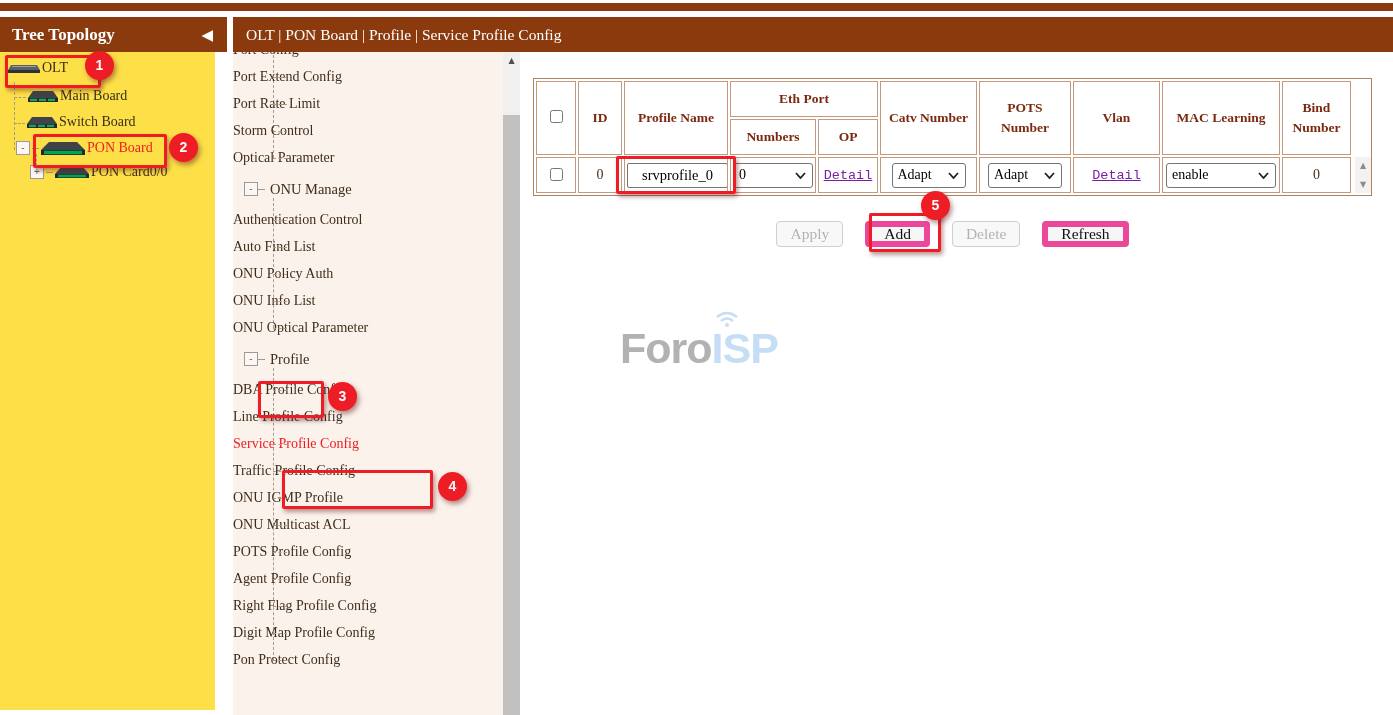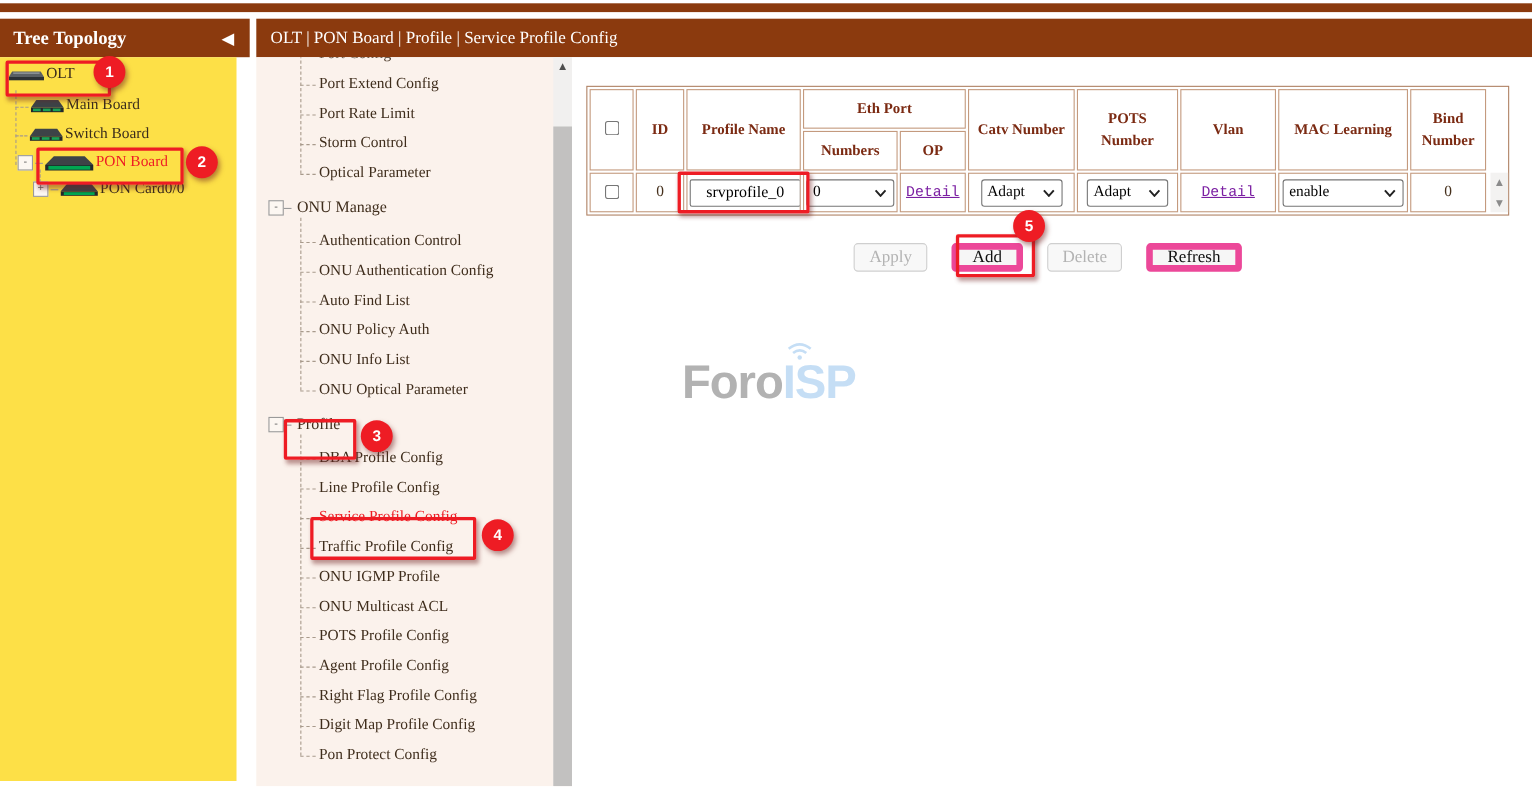--- a/index.html
+++ b/index.html
@@ -25,21 +25,21 @@
   .dash-h{position:absolute;height:0;border-top:1px dashed #a89a8c;}
   .dev{flex:0 0 auto;}
 
   
   #menu-panel{position:absolute;left:233px;top:52px;width:287px;height:663px;background:#fbf2ec;overflow:hidden;}
   #menu-content{position:absolute;left:0;top:-12px;right:17px;}
   .m-branch{position:relative;margin-bottom:7px;}
   .m-branch .vline{position:absolute;left:40px;top:-12px;bottom:10px;width:0;border-left:1px dashed #a89a8c;}
   .m-branch.first .vline{top:-30px;}
   .m-leaf{position:relative;height:20px;margin-bottom:7px;display:flex;align-items:center;
-      padding-left:57px;font-size:14px;color:#3f2d1c;cursor:pointer;white-space:nowrap;}
+      font-size:14px;color:#3f2d1c;cursor:pointer;white-space:nowrap;}
   .m-leaf:last-child{margin-bottom:0;}
   .m-leaf::before{content:"";position:absolute;left:40px;top:10px;width:14px;border-top:1px dashed #a89a8c;}
   .m-leaf.active{color:#ee1c24;}
   .m-sec{position:relative;height:22px;margin:10px 0;display:flex;align-items:center;
       font-size:14.5px;color:#3f2d1c;cursor:pointer;}
   .m-sec .exp{margin-left:11px;}
   .sec-dash{width:7px;border-top:1px solid #9a9a9a;height:0;}
   .sec-label{margin-left:5px;}
 
   
@@ -185,23 +185,20 @@
       <div class="m-sec">
         <span class="exp">-</span>
         <span class="sec-dash"></span>
         <span class="sec-label">ONU Manage</span>
       </div>
 
       <div class="m-branch">
         <div class="vline"></div>
         <div class="m-leaf">
             <span>Authentication Control</span>
-          </div>
-        <div class="m-leaf">
-            <span>ONU Authentication Config</span>
           </div>
         <div class="m-leaf">
             <span>Auto Find List</span>
           </div>
         <div class="m-leaf">
             <span>ONU Policy Auth</span>
           </div>
         <div class="m-leaf">
             <span>ONU Info List</span>
           </div>

